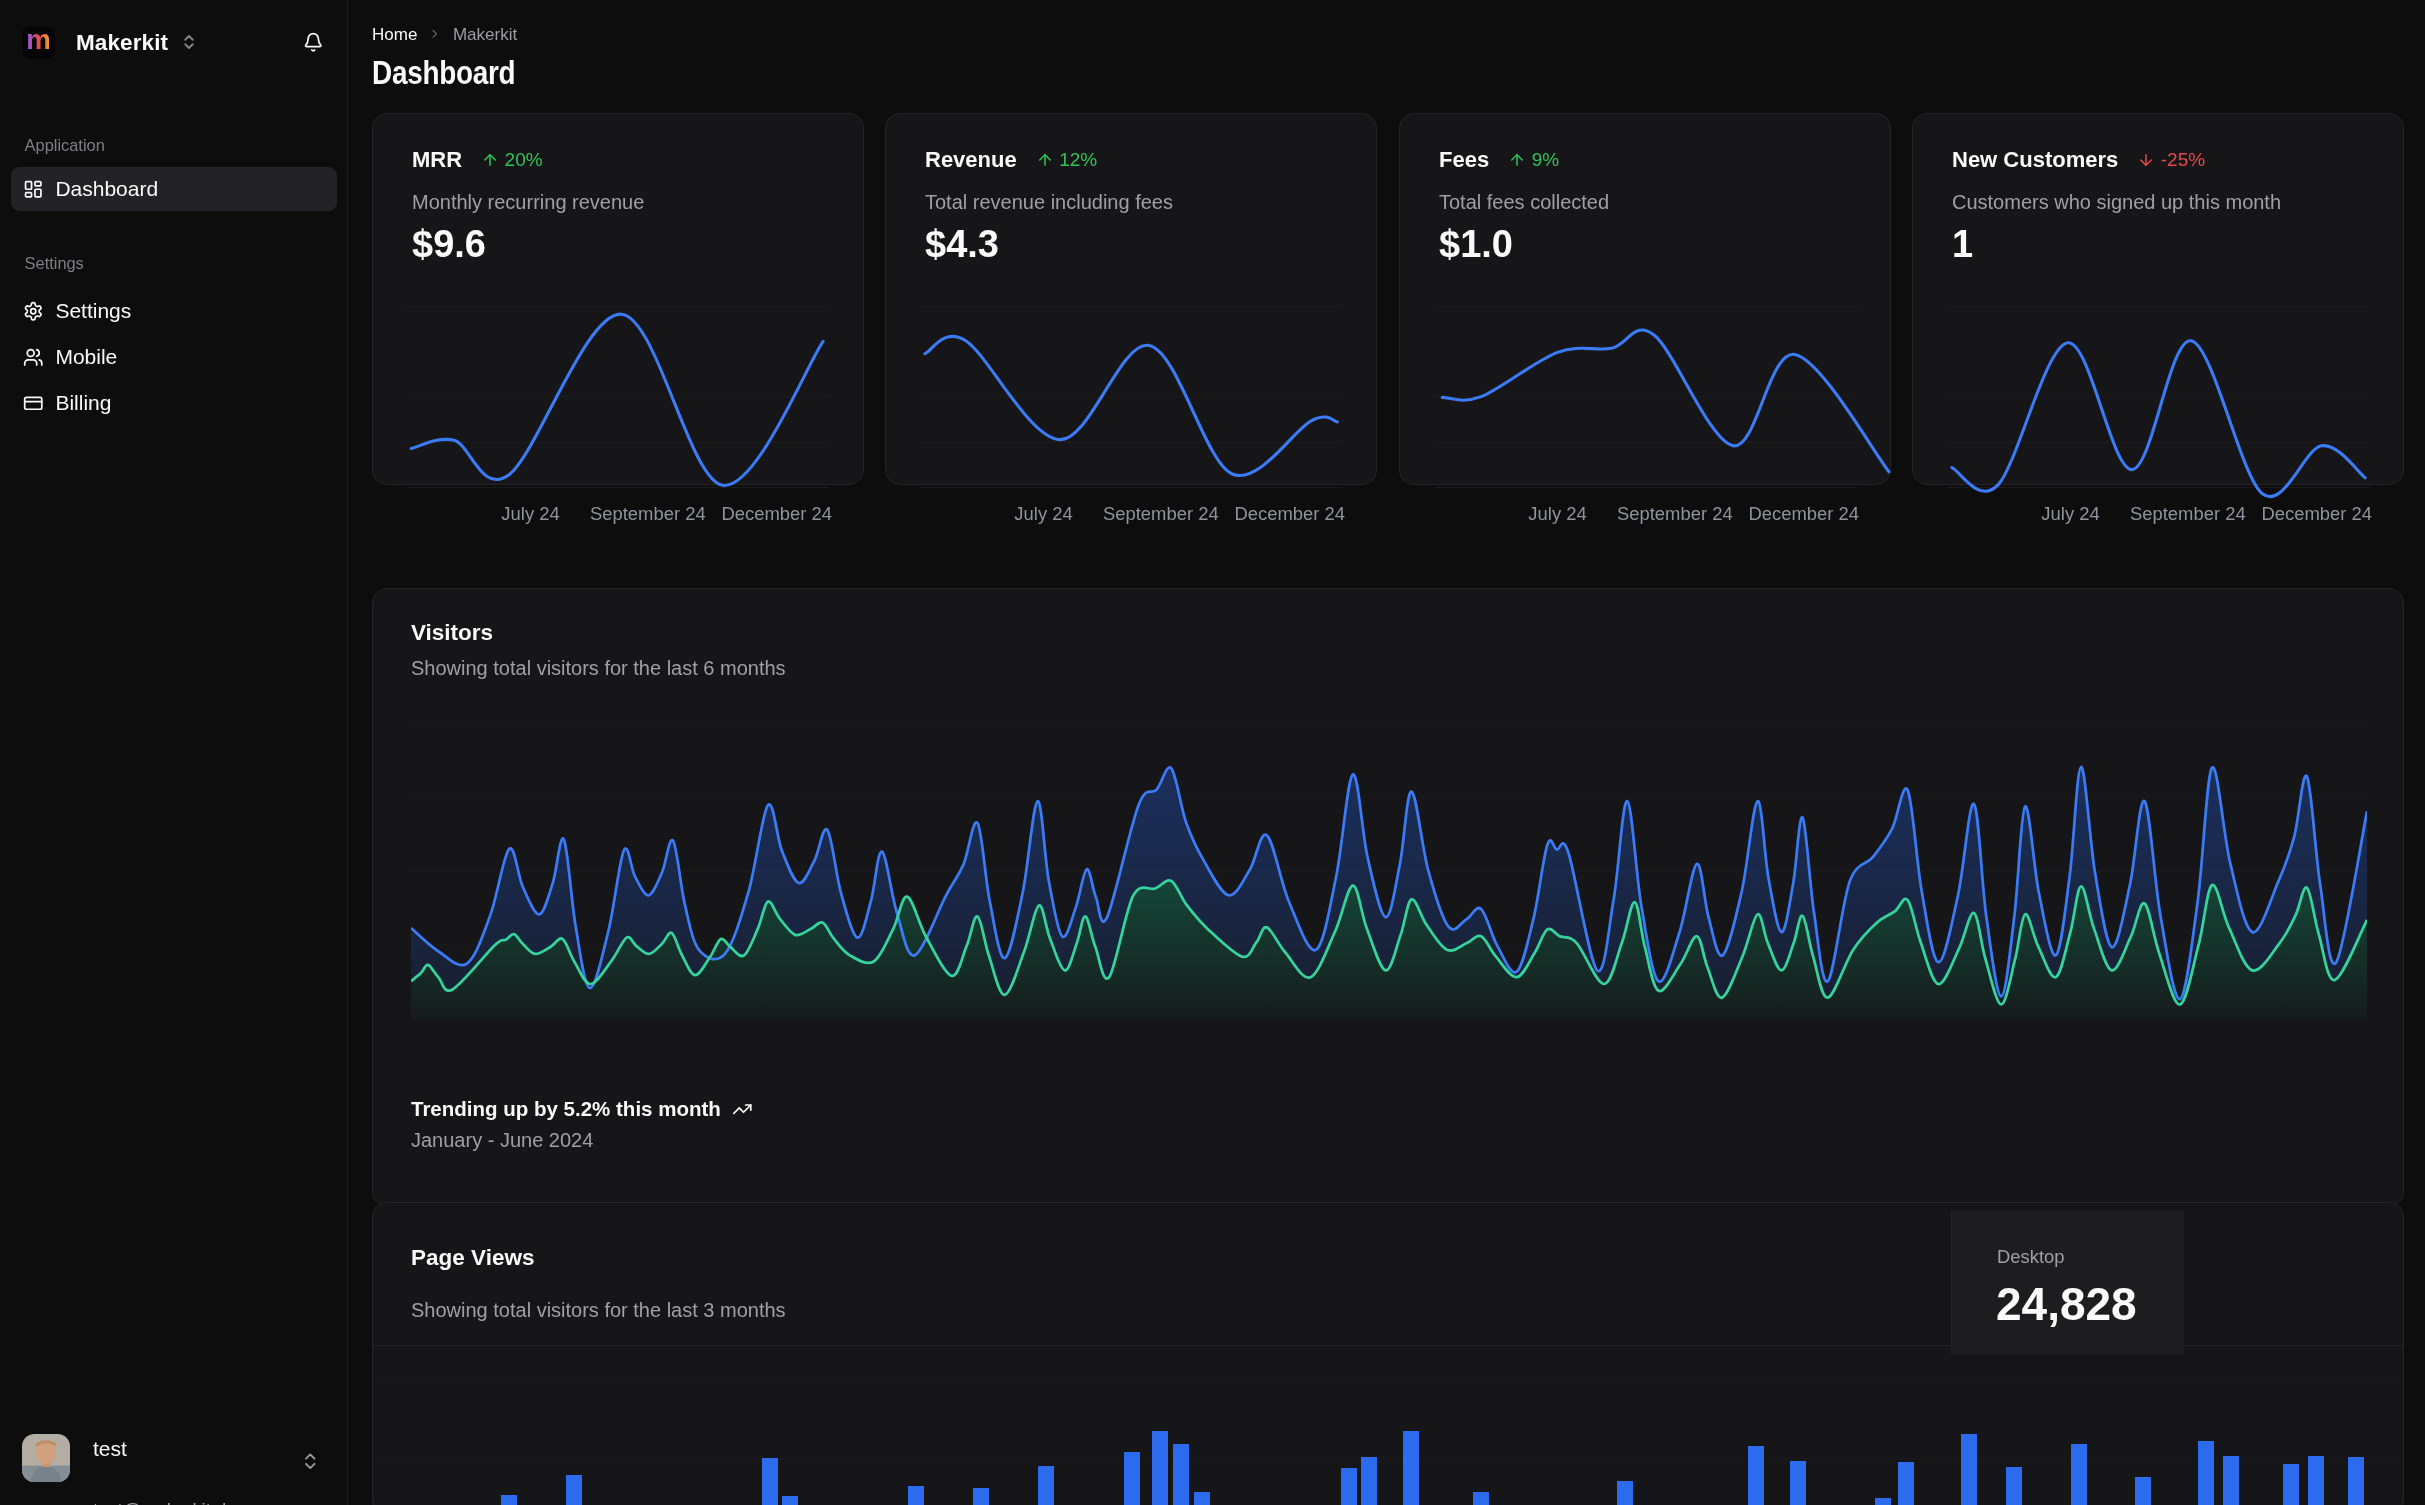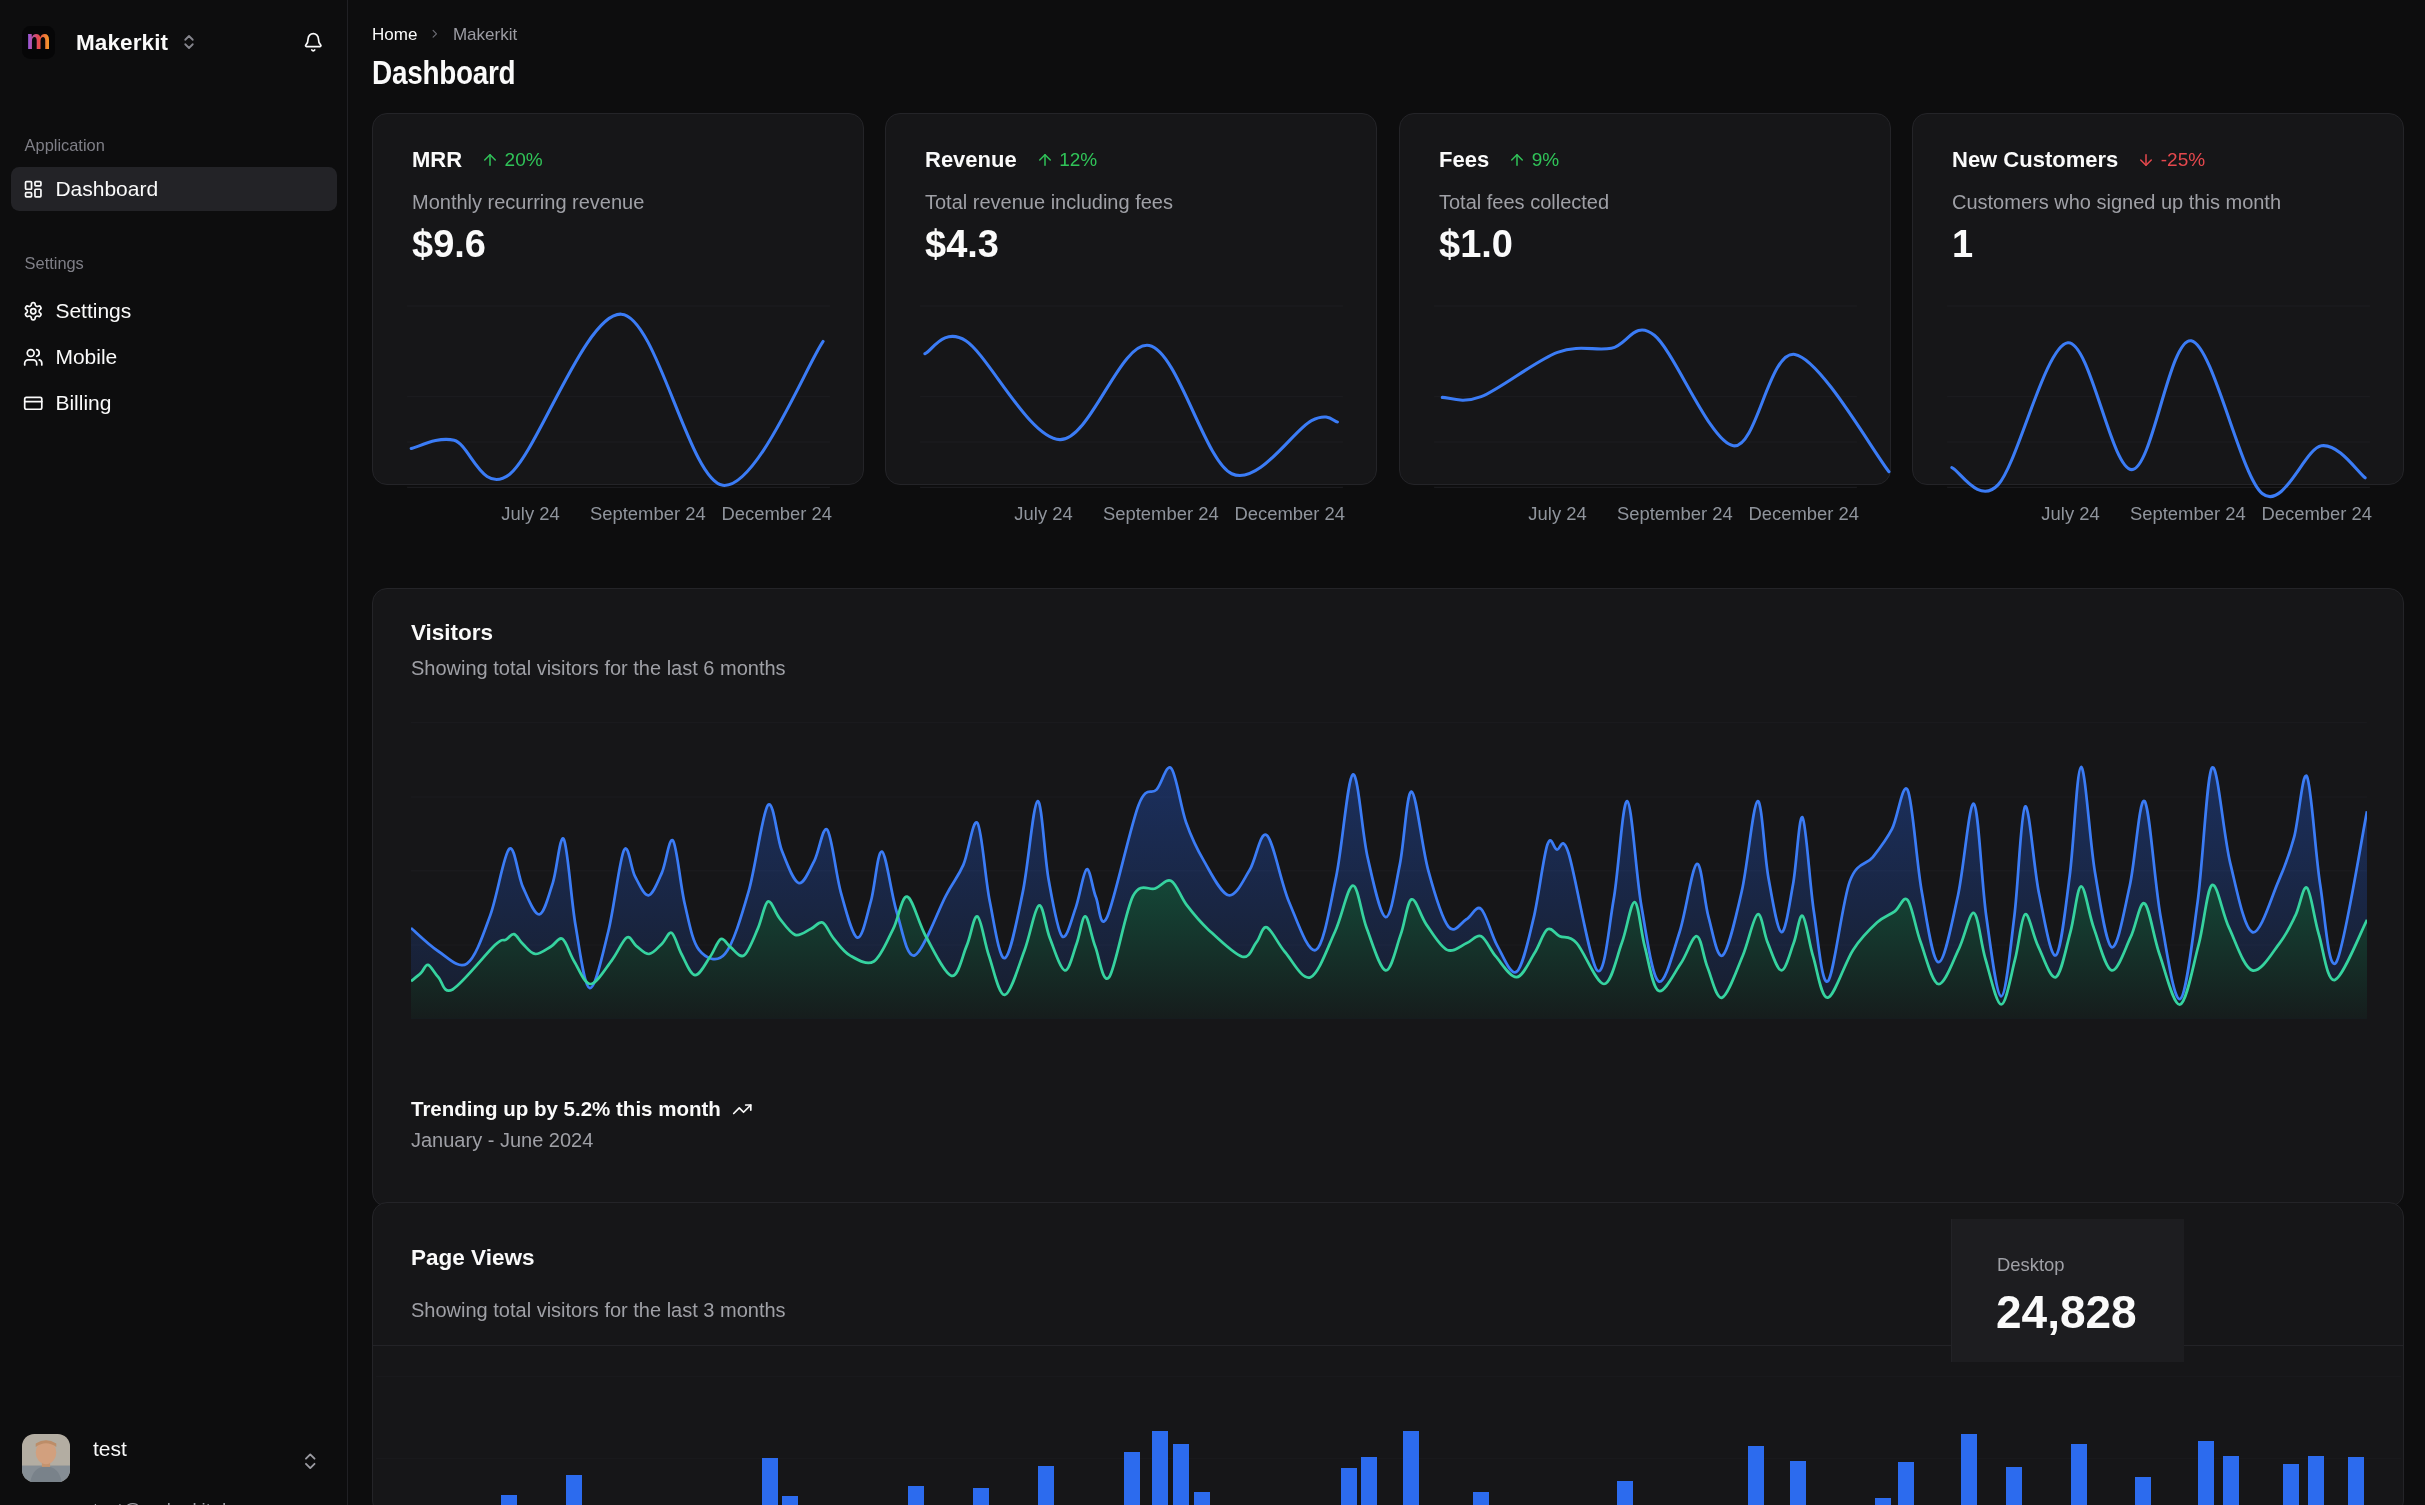--- a/index.html
+++ b/index.html
@@ -42,21 +42,21 @@
 #vis-title { position:absolute; left:38px; top:31px; font-size:22.5px; font-weight:700; }
 #vis-sub { position:absolute; left:38px; top:68px; font-size:20px; color:#9fa0a6; }
 #vis-chart { position:absolute; left:38px; top:115px; }
 #vis-trend { position:absolute; left:38px; top:508px; font-size:20.5px; font-weight:600; display:flex; align-items:center; gap:11px; }
 #vis-range { position:absolute; left:38px; top:540px; font-size:20px; color:#9fa0a6; }
 
 #pageviews { left:23px; top:1202px; width:2032px; height:314px; overflow:hidden; }
 #pv-head { position:absolute; left:0; top:0; width:2032px; height:143px; border-bottom:1.4px solid #232327; }
 #pv-title { position:absolute; left:38px; top:42px; font-size:22.5px; font-weight:700; }
 #pv-sub { position:absolute; left:38px; top:96px; font-size:20px; color:#9fa0a6; }
-.tab { position:absolute; top:16px; height:143px; border-left:1.4px solid #232327; }
+.tab { position:absolute; top:8px; height:143px; border-left:1.4px solid #232327; }
 #tab-desktop { left:1578px; width:233px; background:#1d1d20; }
 #tab-mobile { left:1811px; width:221px; }
 .tab .tlabel { position:absolute; left:45px; top:35px; font-size:18.4px; color:#9fa0a6; }
 .tab .tnum { position:absolute; left:44px; top:66px; font-size:46px; font-weight:700; }
 .bar { position:absolute; width:16.4px; background:#2c6bee; }
 .pv-grid { position:absolute; left:2.7px; width:2025px; height:1.4px; background:#19191c; }
 </style></head>
 <body>
 <div id="page">
   <div id="sidebar">

